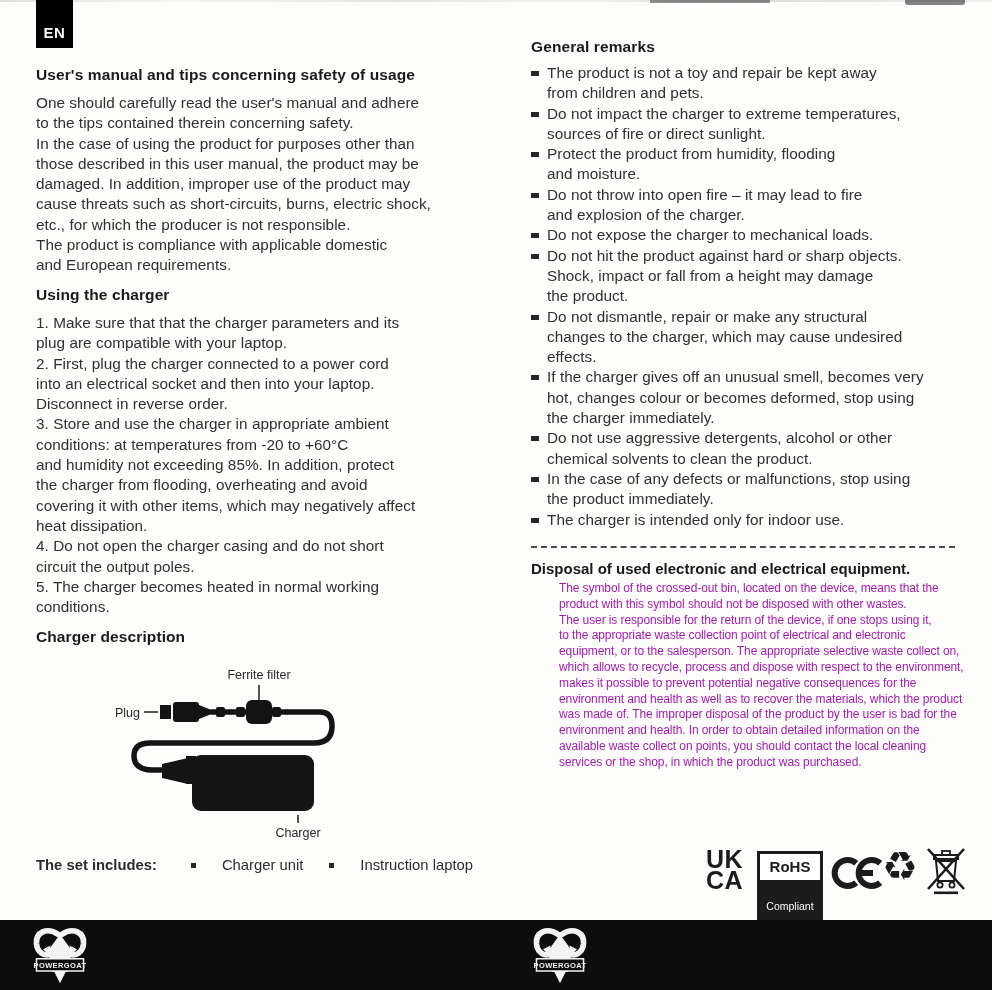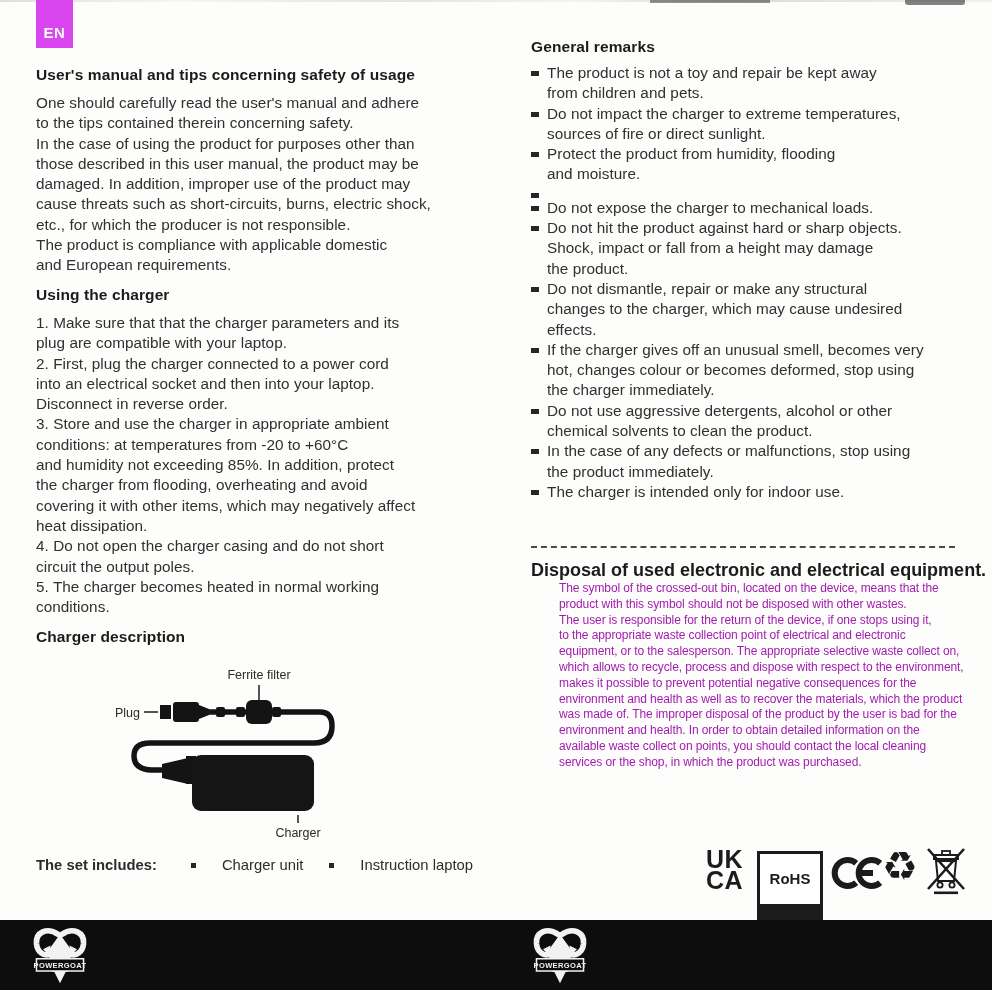--- a/index.html
+++ b/index.html
@@ -5,46 +5,46 @@
   html,body{margin:0;padding:0;}
   body{
     width:992px;height:990px;position:relative;overflow:hidden;
     background:#fdfdfc;color:#2e2e2e;
     font-family:"Liberation Sans","DejaVu Sans",sans-serif;
   }
   .abs{position:absolute;}
   .section-title{font-weight:bold;font-size:15.5px;color:#1b1b1b;letter-spacing:.1px;}
   .body-text{font-size:15.3px;line-height:20.3px;white-space:pre-line;color:#303030;letter-spacing:.05px;}
   
-  .en-badge{left:36px;top:0;width:37px;height:48px;background:#d946ef;color:#fafafa;
+  .en-badge{left:36px;top:0;width:37px;height:48px;background:#000000;color:#fafafa;
     display:flex;align-items:flex-end;justify-content:center;padding-bottom:7px;box-sizing:border-box;
     font-weight:bold;font-size:15px;letter-spacing:.5px;}
   
   .scan-strip{left:0;top:0;width:992px;height:2px;
     background:linear-gradient(90deg,rgba(0,0,0,.12) 0%,rgba(0,0,0,.03) 18%,rgba(0,0,0,.10) 40%,rgba(0,0,0,.04) 58%,rgba(0,0,0,.14) 72%,rgba(0,0,0,.05) 100%);}
   .scan-smudge-a{left:650px;top:0;width:120px;height:3px;background:rgba(20,20,20,.45);}
   .scan-smudge-b{left:905px;top:0;width:60px;height:5px;background:rgba(30,30,30,.55);border-radius:0 0 3px 3px;}
   
   .gr-list{left:531px;top:63px;width:428px;}
   .gr-item{display:flex;}
   .gr-marker{flex:0 0 8px;width:5px;height:5px;background:#262626;margin:8px 8px 0 0;}
   .gr-text{font-size:15.3px;line-height:20.3px;white-space:pre-line;color:#303030;letter-spacing:.05px;}
   
   .divider{left:531px;top:546px;width:424px;border-top:2px dashed #4a4a4a;}
-  .disposal-title{left:531px;top:560px;font-weight:bold;font-size:18px;color:#1b1b1b;}
+  .disposal-title{left:531px;top:560px;font-weight:bold;font-size:15px;color:#1b1b1b;}
   .disposal-body{left:531px;top:581px;width:436px;font-size:12px;line-height:15.8px;
     white-space:pre-line;color:#a21caf;letter-spacing:-.1px;margin-left:28px;}
   
   .set-row{left:36px;top:857px;font-size:14.8px;color:#2c2c2c;display:flex;align-items:center;gap:18px;}
   .set-label{font-weight:bold;margin-right:8px;}
   .sq{width:5px;height:5px;background:#262626;display:inline-block;margin:0 8px;}
   
   .ukca{left:706px;top:849px;font-weight:bold;font-size:25px;line-height:21px;color:#1c1c1c;letter-spacing:.5px;}
   .rohs{left:757px;top:851px;width:60px;border:3px solid #1c1c1c;background:#fff;text-align:center;}
-  .rohs-top{font-weight:bold;font-size:15px;color:#1c1c1c;padding:16px 2px;line-height:18px;}
+  .rohs-top{font-weight:bold;font-size:15px;color:#1c1c1c;padding:4px 2px;line-height:18px;}
   .rohs-bottom{background:#1c1c1c;color:#fbfbfb;font-size:10.5px;line-height:14px;padding:19px 2px;}
   .recycle{left:882px;top:843px;font-family:"DejaVu Sans",sans-serif;font-size:40px;line-height:46px;color:#1a1a1a;}
   
   .footer-bar{left:0;top:920px;width:992px;height:70px;background:#0d0d0d;}
   svg text{font-family:"Liberation Sans","DejaVu Sans",sans-serif;}
 </style>
 </head>
 <body>
 
 <div class="abs scan-strip"></div>
@@ -138,20 +138,22 @@
       <span class="gr-text">Do not impact the charger to extreme temperatures,
 sources of fire or direct sunlight.</span>
     </div>
   <div class="gr-item">
       <span class="gr-marker"></span>
       <span class="gr-text">Protect the product from humidity, flooding
 and moisture.</span>
     </div>
   <div class="gr-item">
       <span class="gr-marker"></span>
+      <span class="gr-text">Do not throw into open fire – it may lead to fire
+and explosion of the charger.</span>
     </div>
   <div class="gr-item">
       <span class="gr-marker"></span>
       <span class="gr-text">Do not expose the charger to mechanical loads.</span>
     </div>
   <div class="gr-item">
       <span class="gr-marker"></span>
       <span class="gr-text">Do not hit the product against hard or sharp objects.
 Shock, impact or fall from a height may damage
 the product.</span>

